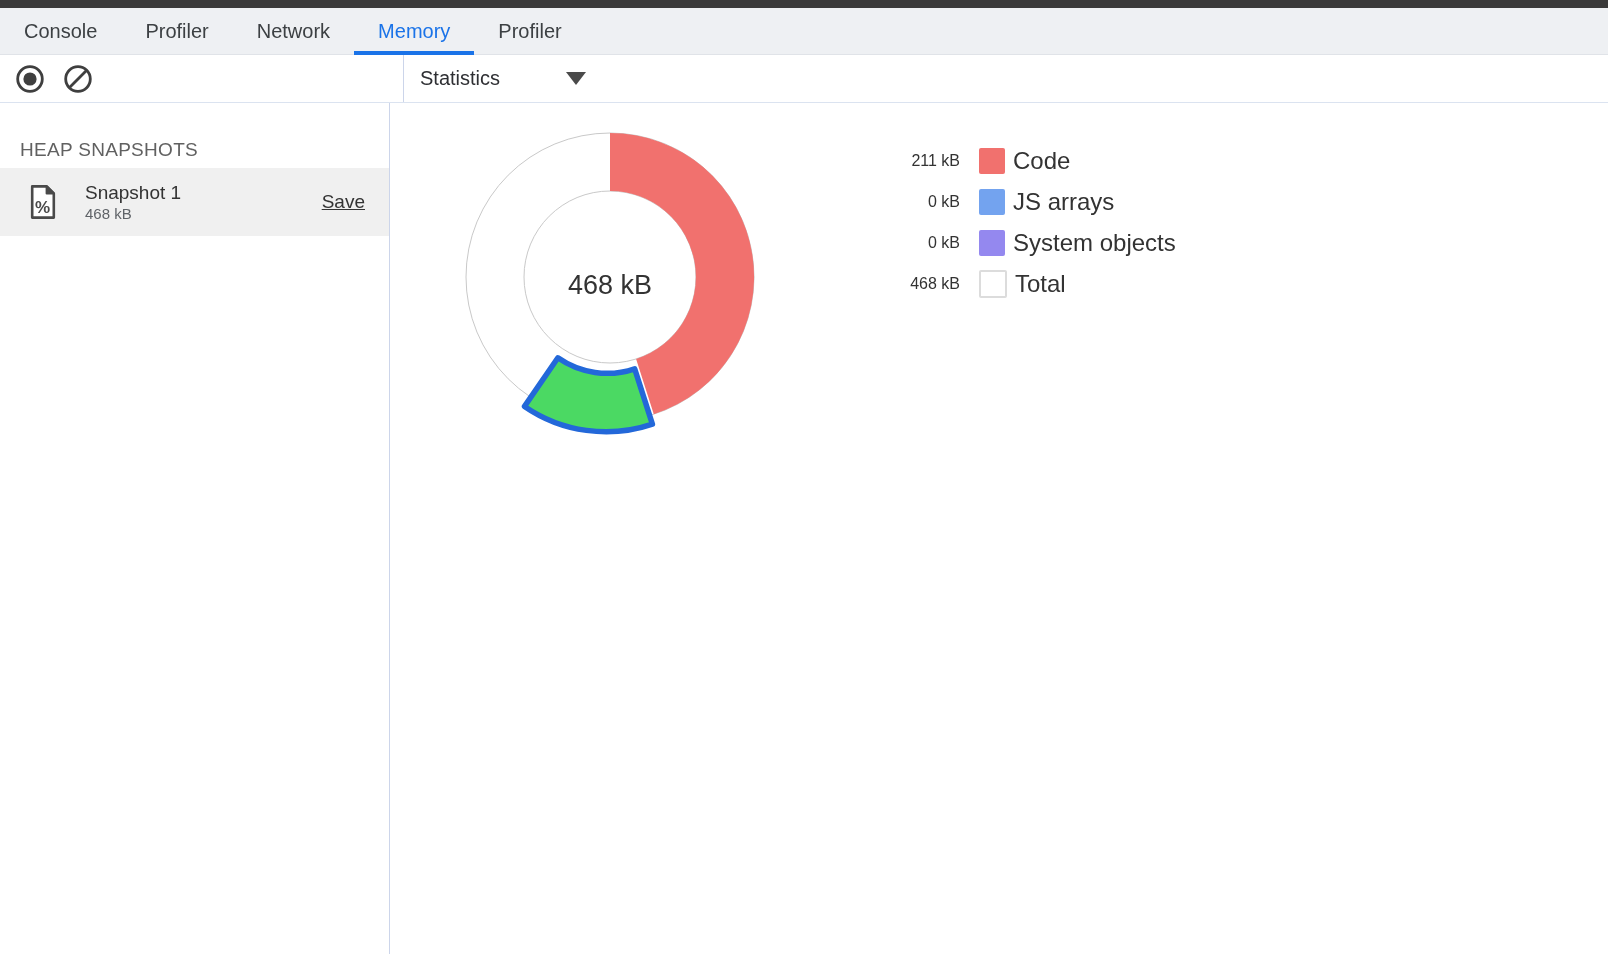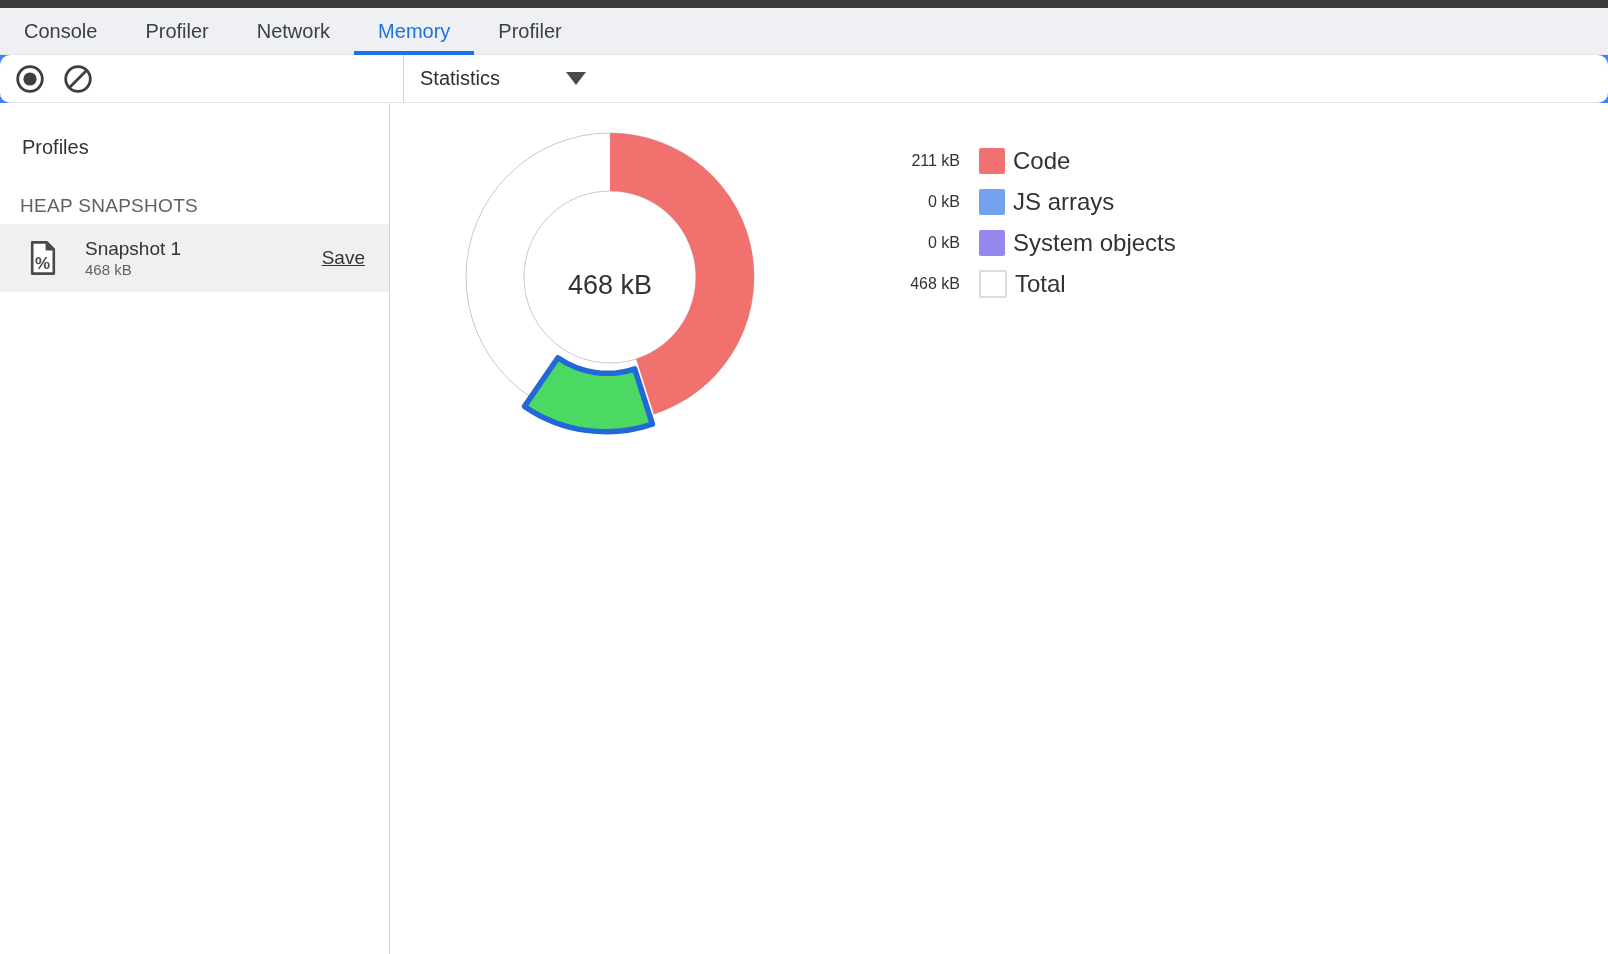--- a/index.html
+++ b/index.html
@@ -7,21 +7,21 @@
         font-family:"Liberation Sans","DejaVu Sans",sans-serif;color:#333;
         -webkit-font-smoothing:antialiased;}
   
   .top-strip{height:8px;background:#3a3a3a;}
   
   .tabbar{height:46px;background:#eef0f3;border-bottom:1px solid #e0e3e8;display:flex;align-items:stretch;}
   .tab{display:flex;align-items:center;padding:0 24px;font-size:20px;color:#3c4043;position:relative;cursor:default;white-space:nowrap;}
   .tab.active{color:#1a73e8;}
   .tab.active::after{content:"";position:absolute;left:0;right:0;bottom:-1px;height:4px;background:#1a73e8;}
   
-  .toolbar{height:47px;border-bottom:1px solid #dbe3f0;display:flex;background:#fff;border-radius:10px;}
+  .toolbar{height:47px;border-bottom:1px solid #dbe3f0;display:flex;background:#fff;}
   .toolbar-left{width:389px;border-right:1px solid #ccd5ea;display:flex;align-items:center;padding-left:14px;gap:16px;flex:none;}
   .tool-btn{width:32px;height:32px;display:flex;align-items:center;justify-content:center;cursor:pointer;background:none;border:none;padding:0;}
   .toolbar-right{flex:1;display:flex;align-items:center;}
   .stats-select{margin-left:16px;display:flex;align-items:center;justify-content:space-between;width:166px;font-size:20px;color:#2e2f33;cursor:pointer;}
   .caret{width:0;height:0;border-left:10px solid transparent;border-right:10px solid transparent;border-top:13px solid #4a4a4a;}
   
   .body{display:flex;height:851px;}
   .sidebar{width:389px;border-right:1px solid #ccd5ea;flex:none;position:relative;background:#fff;}
   .profiles-title{margin:32px 0 0 22px;font-size:20px;line-height:24px;color:#333;}
   .section-title{margin:36px 0 0 20px;font-size:19px;line-height:22px;color:#616161;letter-spacing:.3px;}
@@ -86,21 +86,20 @@
       <div class="stats-select">
         <span>Statistics</span>
         <span class="caret"></span>
       </div>
     </div>
   </div>
 
   <div class="body">
 
     <div class="sidebar">
-      <div class="profiles-title">Profiles</div>
       <div class="section-title">HEAP SNAPSHOTS</div>
       <div class="snapshot-row">
         <svg width="26" height="34" viewBox="0 0 26 34">
           <path d="M2.2 1.4 h14.5 l7.1 7.1 v24.1 h-21.6 z" fill="#ffffff" stroke="#4a4a4a" stroke-width="2.6" stroke-linejoin="round"></path>
           <path d="M16.7 1.4 l7.1 7.1 h-7.1 z" fill="#4a4a4a" stroke="#4a4a4a" stroke-width="2.2" stroke-linejoin="round"></path>
           <text x="12.5" y="28" text-anchor="middle" font-size="17" font-weight="bold" fill="#4a4a4a" font-family="Liberation Sans, DejaVu Sans, sans-serif">%</text>
         </svg>
         <div class="snapshot-info">
           <div class="snapshot-title">Snapshot 1</div>
           <div class="snapshot-size">468 kB</div>

